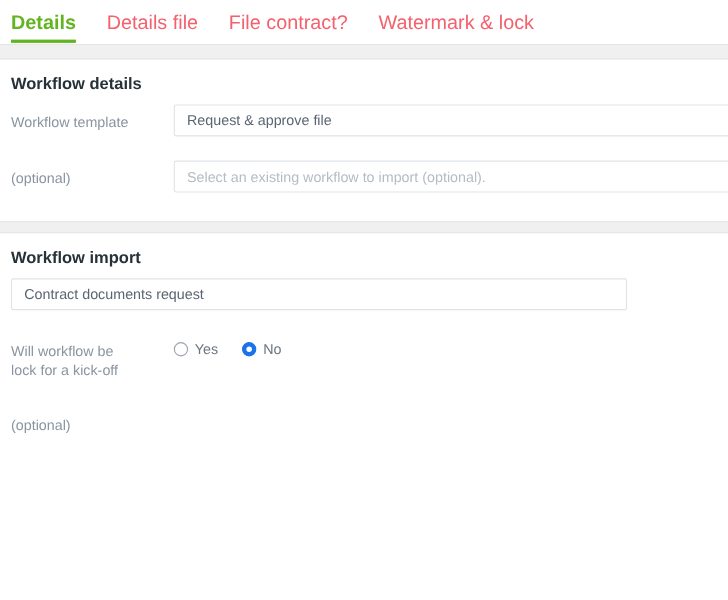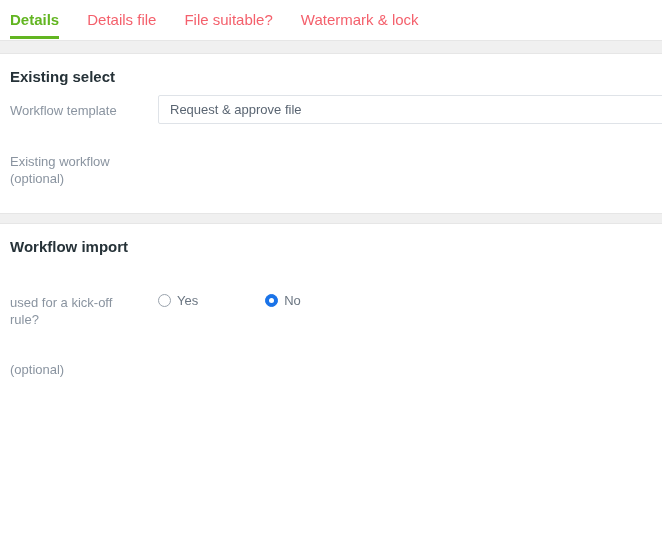--- a/index.html
+++ b/index.html
@@ -21,21 +21,21 @@
     position: relative;
     height: 40px;
     background: #ffffff;
     padding-left: 10px;
     box-sizing: border-box;
     white-space: nowrap;
   }
   .tab {
     display: inline-block;
     position: relative;
-    font-size: 15px;
+    font-size: 18px;
     line-height: 40px;
     height: 40px;
     padding: 0 0 0 0;
     margin-right: 28px;
     color: #f4606c;
     cursor: pointer;
     vertical-align: top;
   }
   .tab.active {
     color: #62b521;
@@ -126,21 +126,20 @@
     resize: none;
     line-height: 18px;
     display: block;
   }
 
   
   .radio-group {
     display: flex;
     align-items: center;
     padding-top: 6px;
-    gap: 45px;
   }
   .radio-item {
     display: flex;
     align-items: center;
     margin-right: 22px;
     cursor: pointer;
   }
   .radio-dot {
     width: 13px;
     height: 13px;
@@ -180,66 +179,71 @@
 </head>
 <body>
 
 <div class="tabbar">
   <div class="tab active">
     <span>Details</span>
     <span class="tab-underline"></span>
   </div><div class="tab">
     <span>Details file</span>
   </div><div class="tab">
-    <span>File suitable?</span>
+    <span>File contract?</span>
   </div><div class="tab">
     <span>Watermark &amp; lock</span>
   </div>
 </div>
 
 <div class="band"></div>
 
 <div class="section">
 
-  <div class="section-title">Existing select</div>
+  <div class="section-title">Workflow details</div>
 
   <div class="row">
     <div class="row-label">Workflow template</div>
     <div class="row-field">
       <input class="textinput" type="text" value="Request &amp; approve file" style="">
     </div>
   </div>
 
   <div class="sp-22"></div>
 
   <div class="row">
     <div class="row-label">
-      <div>Existing workflow</div>
       <div>(optional)</div>
+    </div>
+    <div class="row-field">
+      <input class="textinput" type="text" placeholder="Select an existing workflow to import (optional)." style="">
     </div>
   </div>
 
   <div class="sp-26"></div>
 </div>
 
 <div class="band thin"></div>
 
 <div class="section">
 
   <div class="section-title">Workflow import</div>
 
   <div class="row">
+    <div class="row-field">
+      <input class="textinput" type="text" value="Contract documents request" style="">
+    </div>
   </div>
 
   <div class="sp-22"></div>
 
   <div class="row">
     <div class="row-label">
-      <div>used for a kick-off</div>
-      <div>rule?</div>
+      <div>Will workflow be</div>
+      <div>lock for a kick-off</div>
     </div>
     <div class="row-field">
       <div class="radio-group">
         <div class="radio-item">
           <span class="radio-dot"></span>
           <span class="radio-label">Yes</span>
         </div>
         <div class="radio-item">
           <span class="radio-dot checked"></span>
           <span class="radio-label">No</span>

